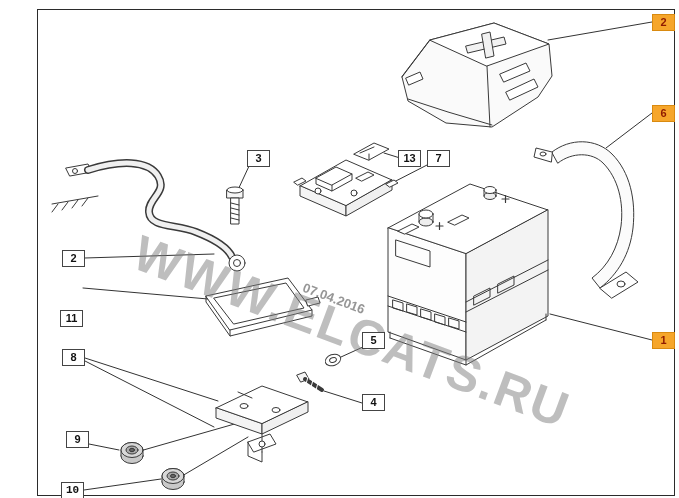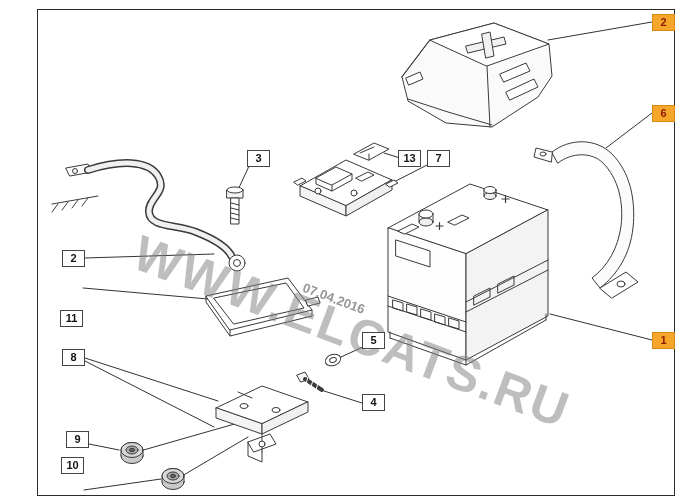--- a/index.html
+++ b/index.html
@@ -28,21 +28,21 @@
   .co-1  { left:652px; top:332px; }
   .co-3  { left:247px; top:150px; }
   .co-13 { left:398px; top:150px; }
   .co-7  { left:427px; top:150px; }
   .co-12 { left:62px;  top:250px; }
   .co-11 { left:60px;  top:280px;margin-top:30px; }
   .co-5  { left:362px; top:332px; }
   .co-8  { left:62px;  top:349px; }
   .co-4  { left:362px; top:394px; }
   .co-9  { left:66px;  top:431px; }
-  .co-10 { left:61px;  top:457px; }
+  .co-10 { left:61px;  top:482px;font-family:Liberation Mono, monospace; }
 </style>
 </head>
 <body>
 
 <div class="canvas">
 
   <div class="frame"></div>
 
   <svg class="diagram" width="679" height="498" viewBox="0 0 679 498" stroke="#3a3a3a" stroke-width="1" fill="none" stroke-linejoin="round" stroke-linecap="round">
 

